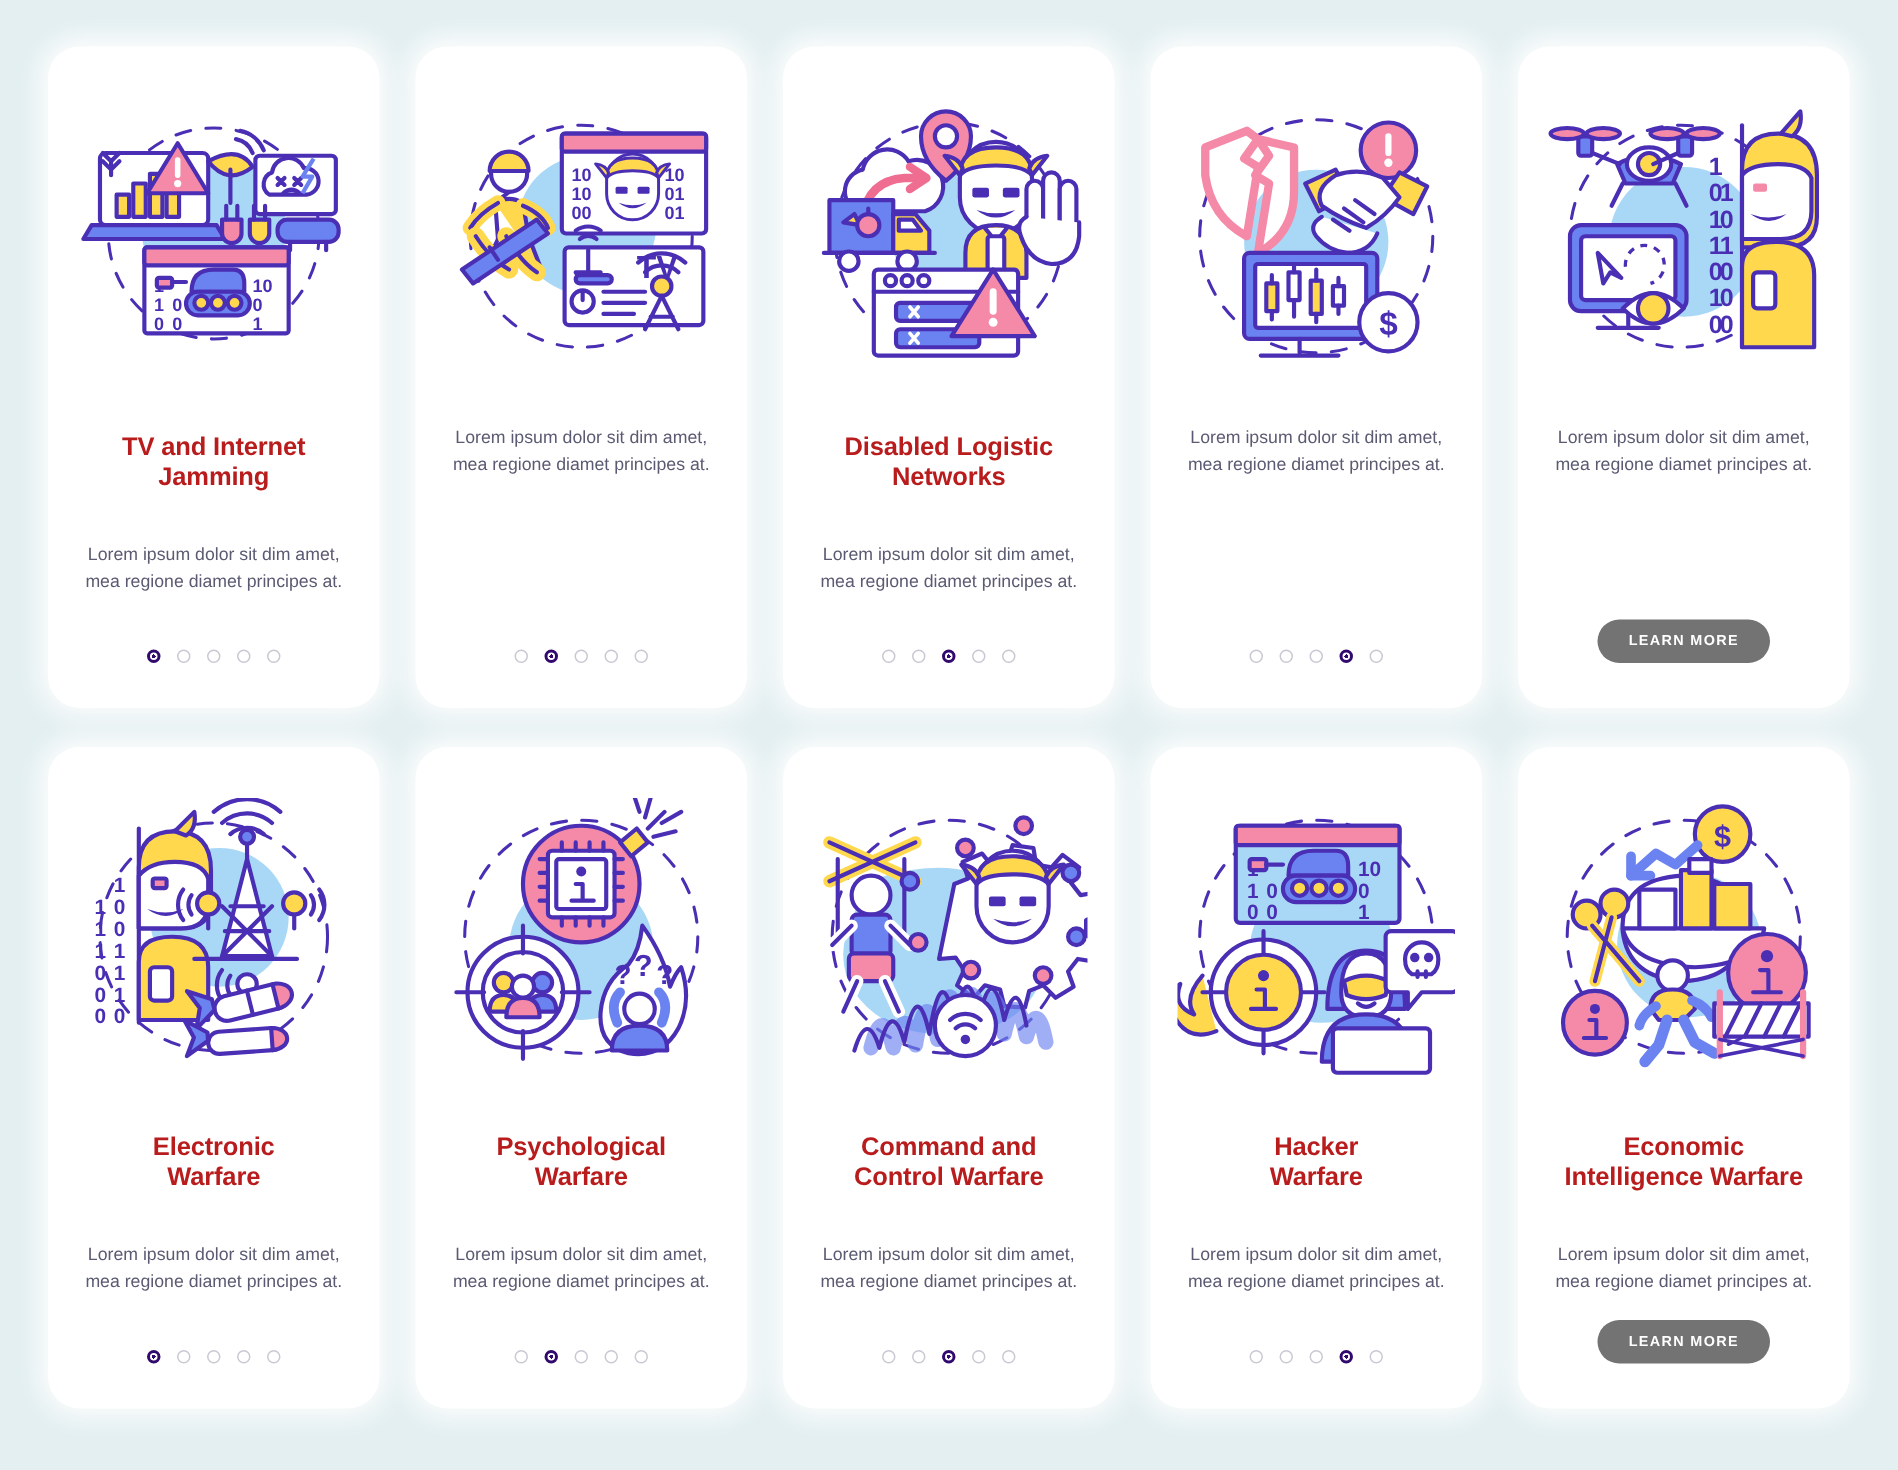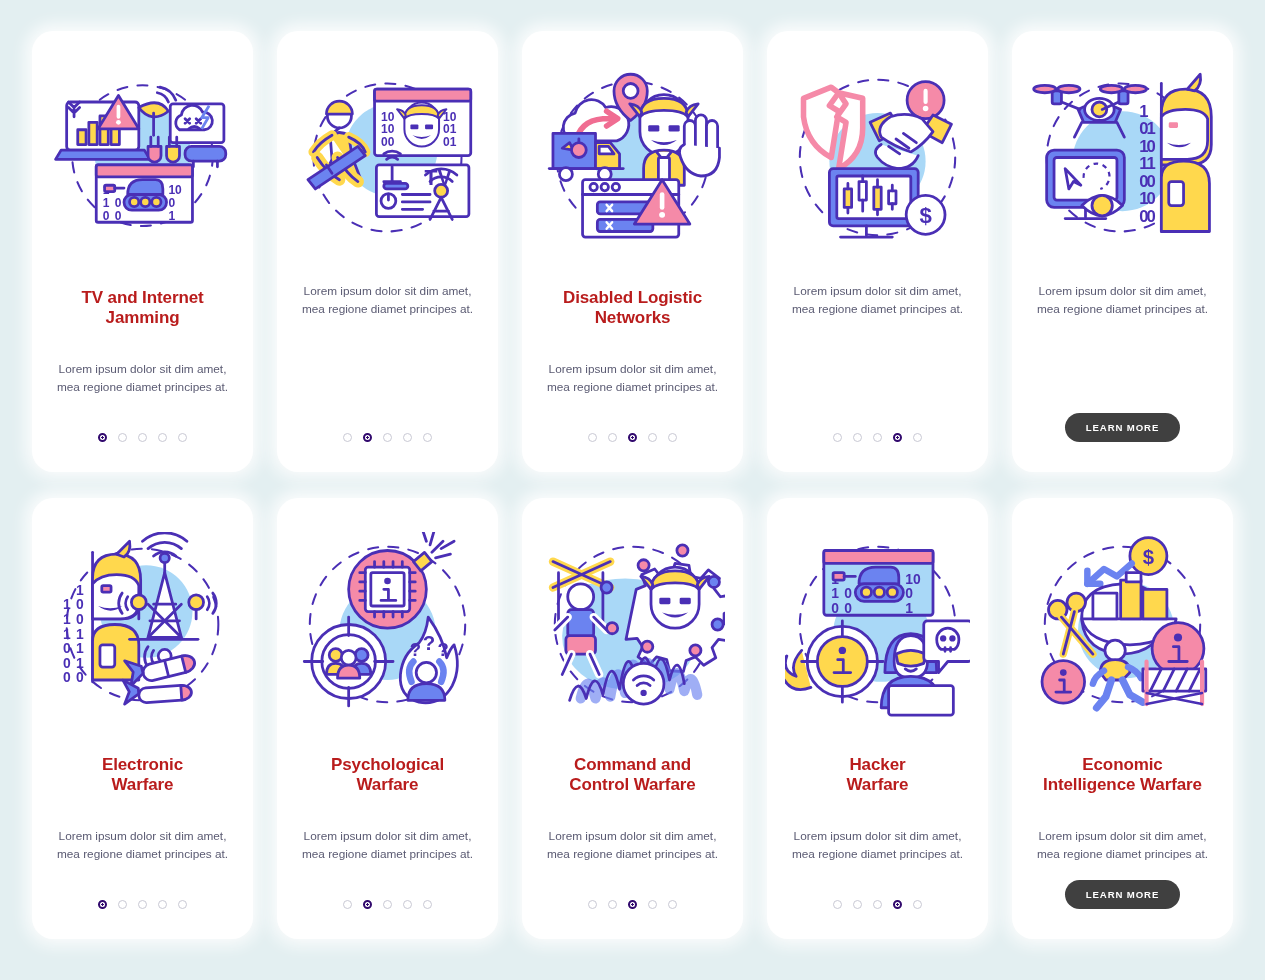--- a/index.html
+++ b/index.html
@@ -99,21 +99,21 @@
     border: 1.6px solid #c9c9d4;
     background: transparent;
   }
   .dot.active {
     border-color: #320a6e;
     background: radial-gradient(circle, #320a6e 0 34%, #ffffff 36% 100%);
     border-width: 2px;
   }
 
   .learn-more {
-    background: #404040;
+    background: #737373;
     color: #ffffff;
     border: none;
     border-radius: 40px;
     font-family: "Liberation Sans", sans-serif;
     font-size: 9.6px;
     font-weight: bold;
     letter-spacing: 0.9px;
     padding: 9px 21px;
     cursor: pointer;
     white-space: nowrap;

